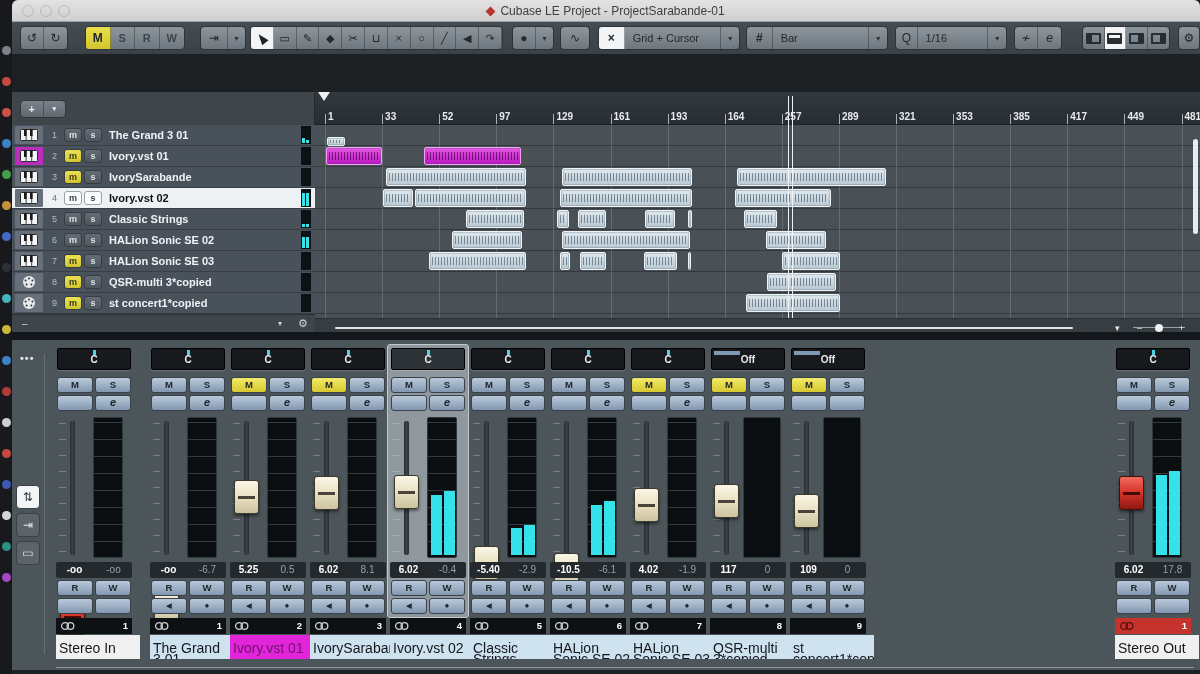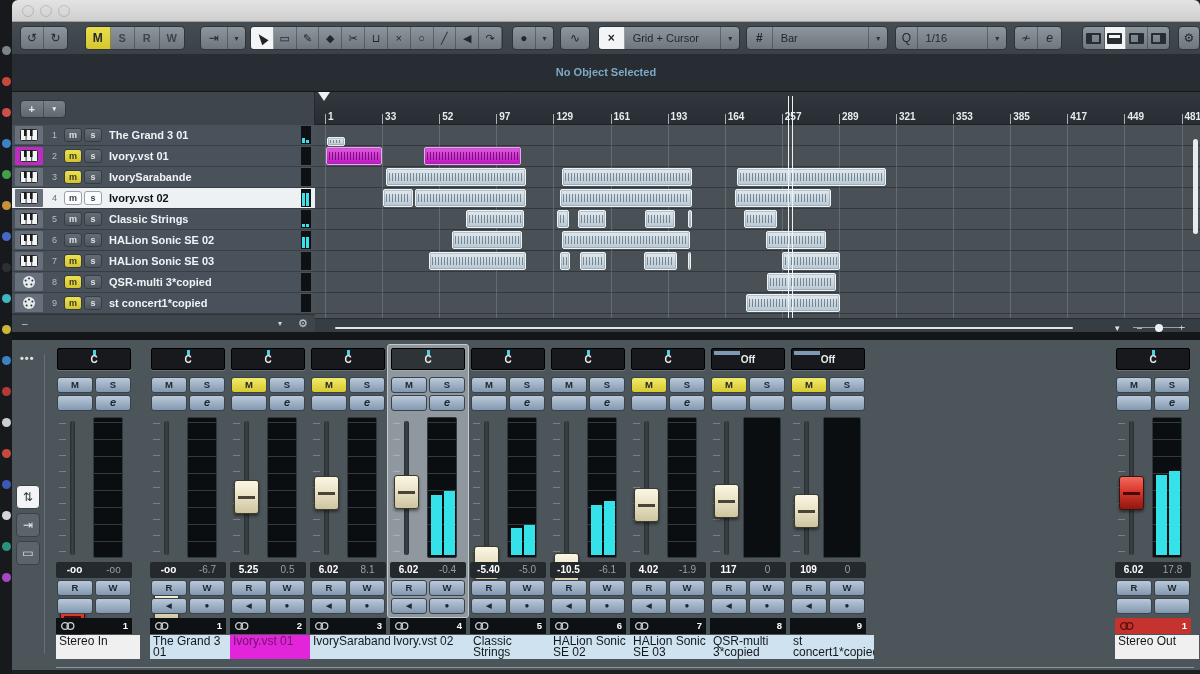--- a/index.html
+++ b/index.html
@@ -139,21 +139,21 @@
   .mb{position:absolute;bottom:2px;width:11px;background:#35e2ea;}
   .mb1{left:3px;} .mb2{left:16px;}
   .vrow{position:absolute;left:0;top:214px;width:76px;height:16px;background:#24292e;border-radius:2px;}
   .vol{position:absolute;left:0;width:37px;text-align:center;top:2px;color:#fff;font-weight:bold;font-size:10px;}
   .peak{position:absolute;left:39px;width:37px;text-align:center;top:2px;color:#98a0a6;font-size:10px;}
   .hdr{position:absolute;left:0;top:270px;width:76px;height:16px;background:#0e1114;color:#c9ced2;}
   .hdr.red{background:#c5332e;color:#5e100c;}
   .stereo-circ{position:absolute;left:4px;top:3px;}
   .hnum{position:absolute;right:4px;top:2px;font-size:9.5px;font-weight:bold;color:#fff;}
   .nm{position:absolute;left:0;top:287px;width:84px;height:24px;background:#cfe2f0;color:#14181c;
-    font-size:12px;line-height:11px;padding:1px 3px;overflow:hidden;}
+    font-size:14px;line-height:11px;padding:8px 3px;overflow:hidden;}
   .nm.white{background:#f0f0f0;}
   .nm.magenta{background:#e224da;color:#6d156b;}
 </style>
 </head>
 <body>
 
 <div class="screen">
 
   <div class="dock">
       <div class="dockdot" style="top: 46px; background: rgb(136, 143, 150);"></div>
@@ -173,20 +173,21 @@
       <div class="dockdot" style="top: 480px; background: rgb(64, 96, 200);"></div>
       <div class="dockdot" style="top: 511px; background: rgb(232, 234, 236);"></div>
       <div class="dockdot" style="top: 542px; background: rgb(47, 158, 138);"></div>
       <div class="dockdot" style="top: 573px; background: rgb(180, 79, 217);"></div>
     </div>
 
   <div class="titlebar">
     <span class="tl" style="left:10px"></span>
     <span class="tl" style="left:28px"></span>
     <span class="tl" style="left:46px"></span>
+    <span class="title"><span class="appicon"></span><span>Cubase LE Project - ProjectSarabande-01</span></span>
   </div>
 
   <div class="toolbar">
     <div class="tbg" style="left:8px;width:48px">
       <span class="tcell" style="width:24px">↺</span>
       <span class="tcell" style="width:24px">↻</span>
     </div>
     <div class="tbg" style="left:73px;width:100px">
       <span class="tcell yellow" style="width:25px">M</span>
       <span class="tcell letter" style="width:25px">S</span>
@@ -250,23 +251,20 @@
         </span>
       <span class="tcell" style="width:22px">
           <i class="zicon z4"></i>
         </span>
     </div>
     <div class="tbg" style="left:1166px;width:22px">
       <span class="tcell" style="width:22px">⚙</span>
     </div>
   </div>
 
-  <div class="infobar">
-    <div class="infotext">No Object Selected</div>
-  </div>
 
   <div class="trackpanel">
     <div class="tp-head">
       <div class="addbtn">
         <span>+</span>
         <span>▾</span>
       </div>
     </div>
     <div class="tp-rows" id="track-rows">
         <div class="trow">
@@ -796,21 +794,21 @@
       <i class="fticks"></i>
       <i class="groove"></i>
       <div class="cap" style="top: 131px;"></div>
       <div class="meter">
               <i class="mb mb1" style="height: 27px;"></i>
               <i class="mb mb2" style="height: 30px;"></i>
             </div>
     </div>
     <div class="vrow">
       <span class="vol">-5.40</span>
-      <span class="peak">-5.0</span>
+      <span class="peak">-2.9</span>
     </div>
     <div class="rw">
       <span class="bt r">R</span>
       <span class="bt w">W</span>
     </div>
     <div class="mon">
       <span class="bt mo">◀</span>
       <span class="bt rec">●</span>
     </div>
     <div class="hdr">

